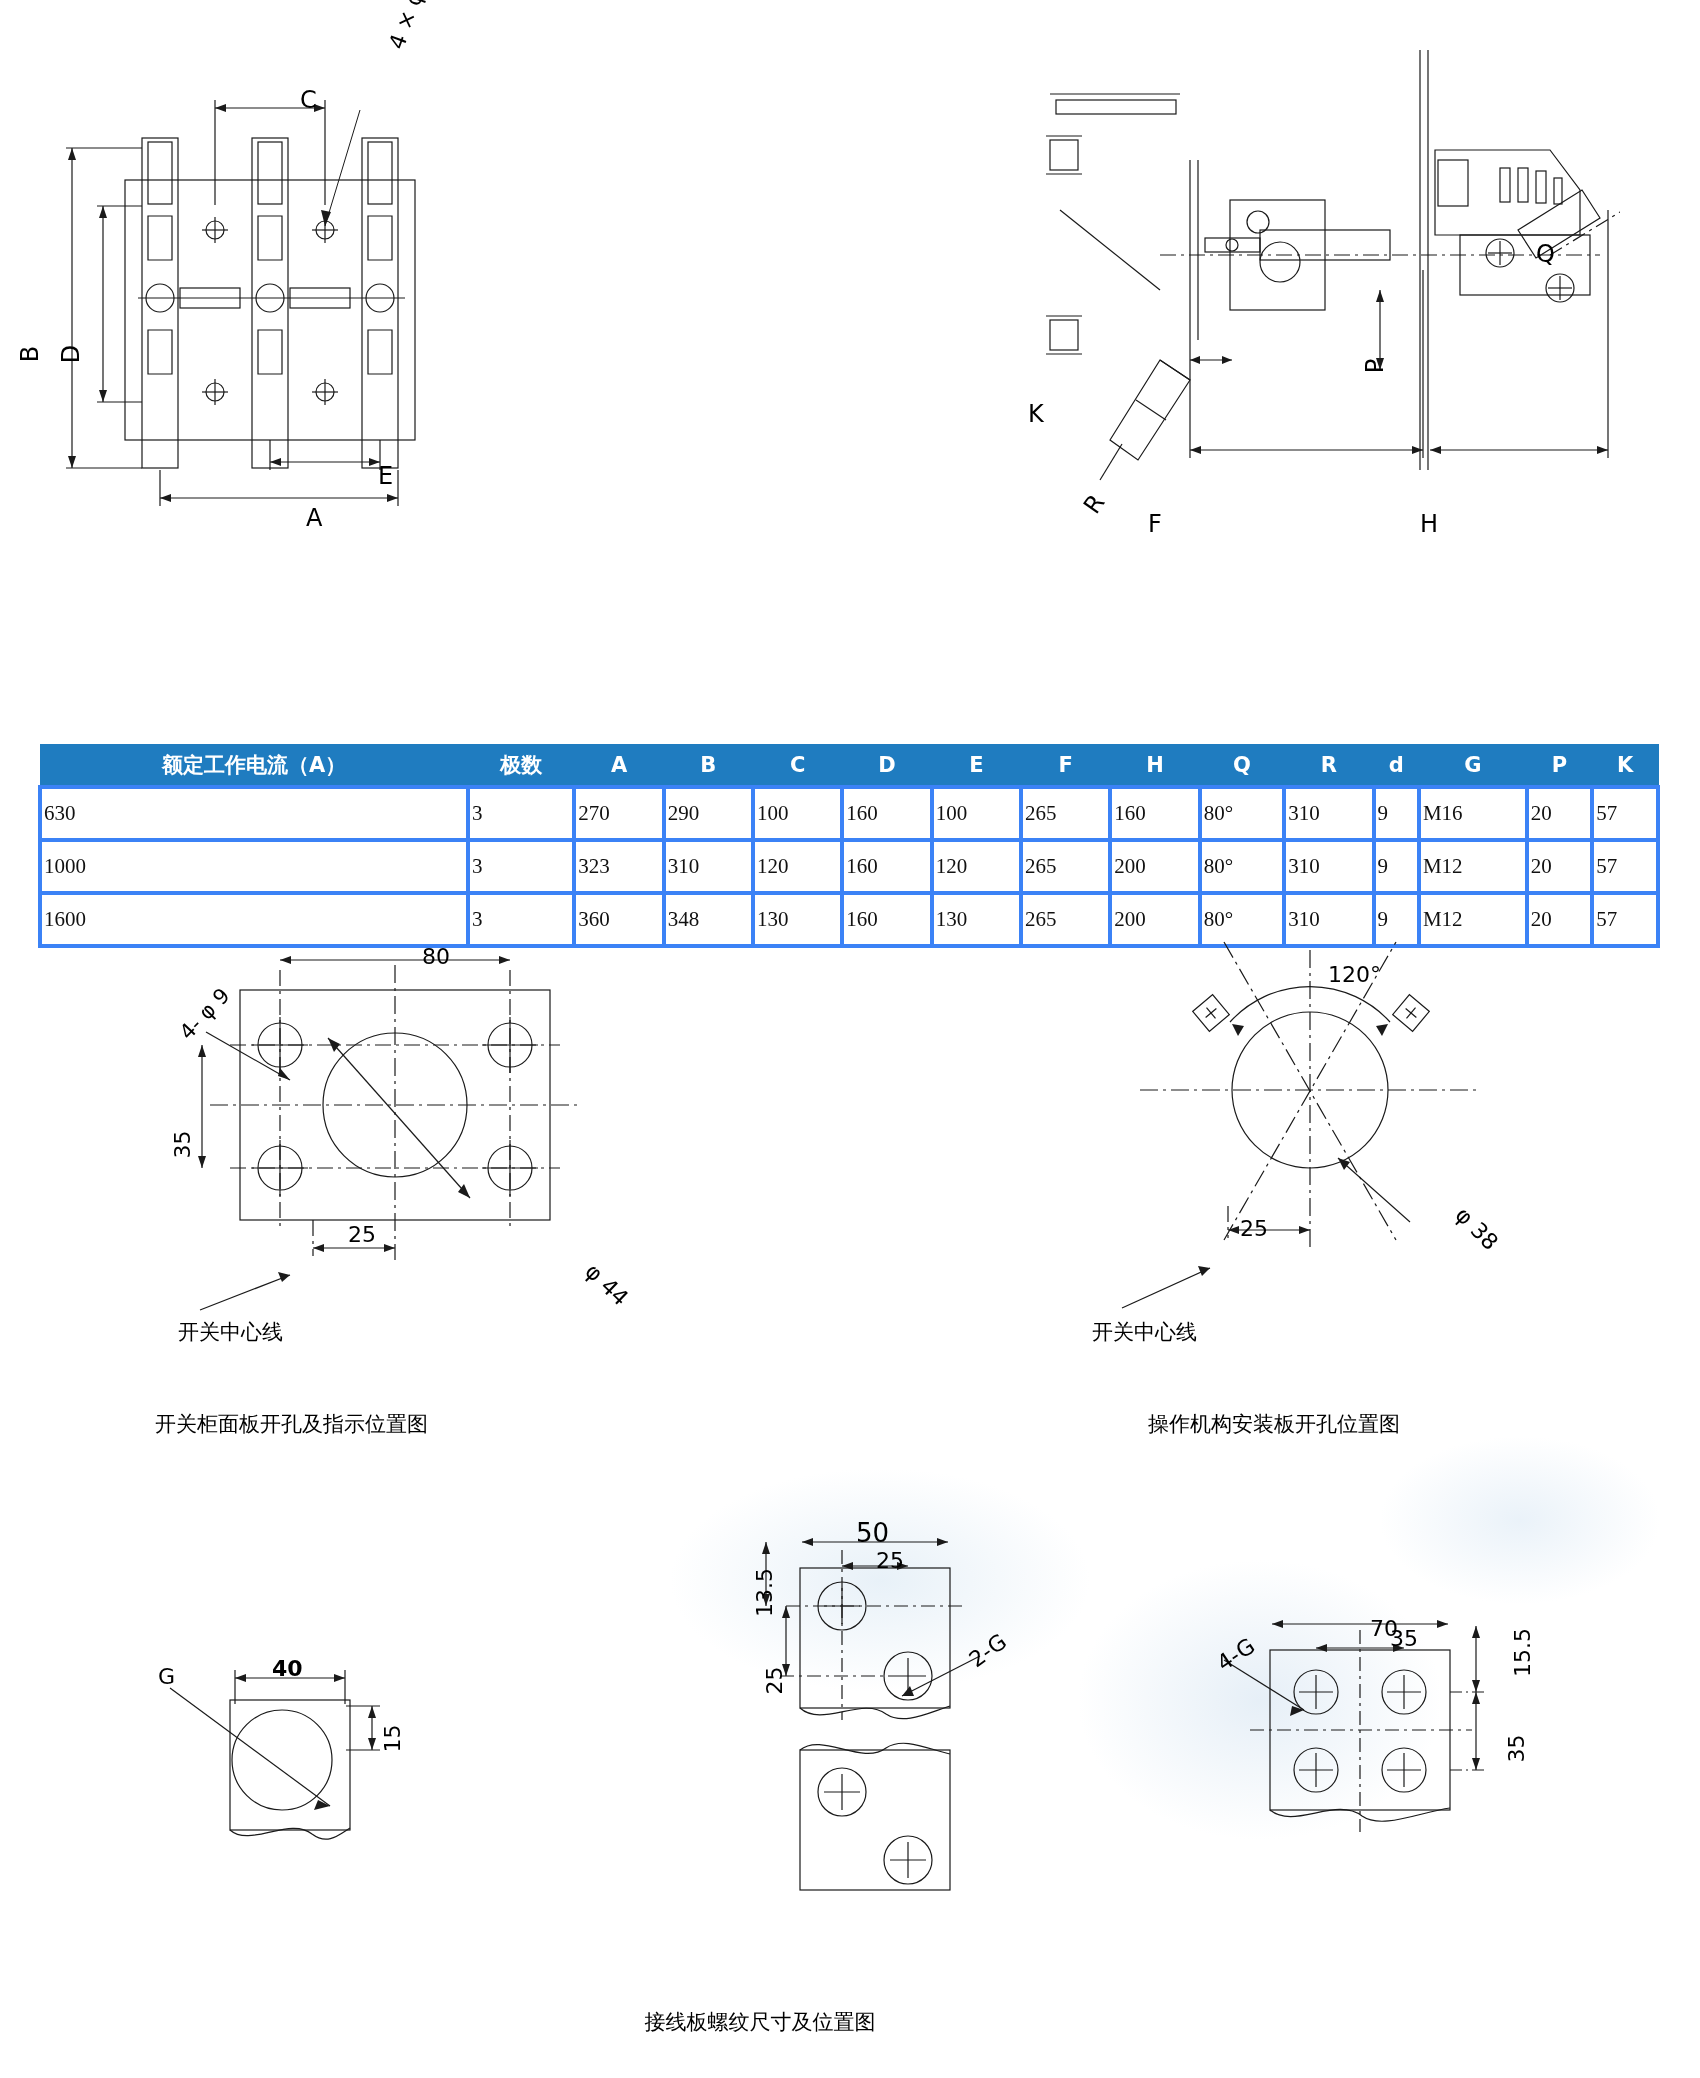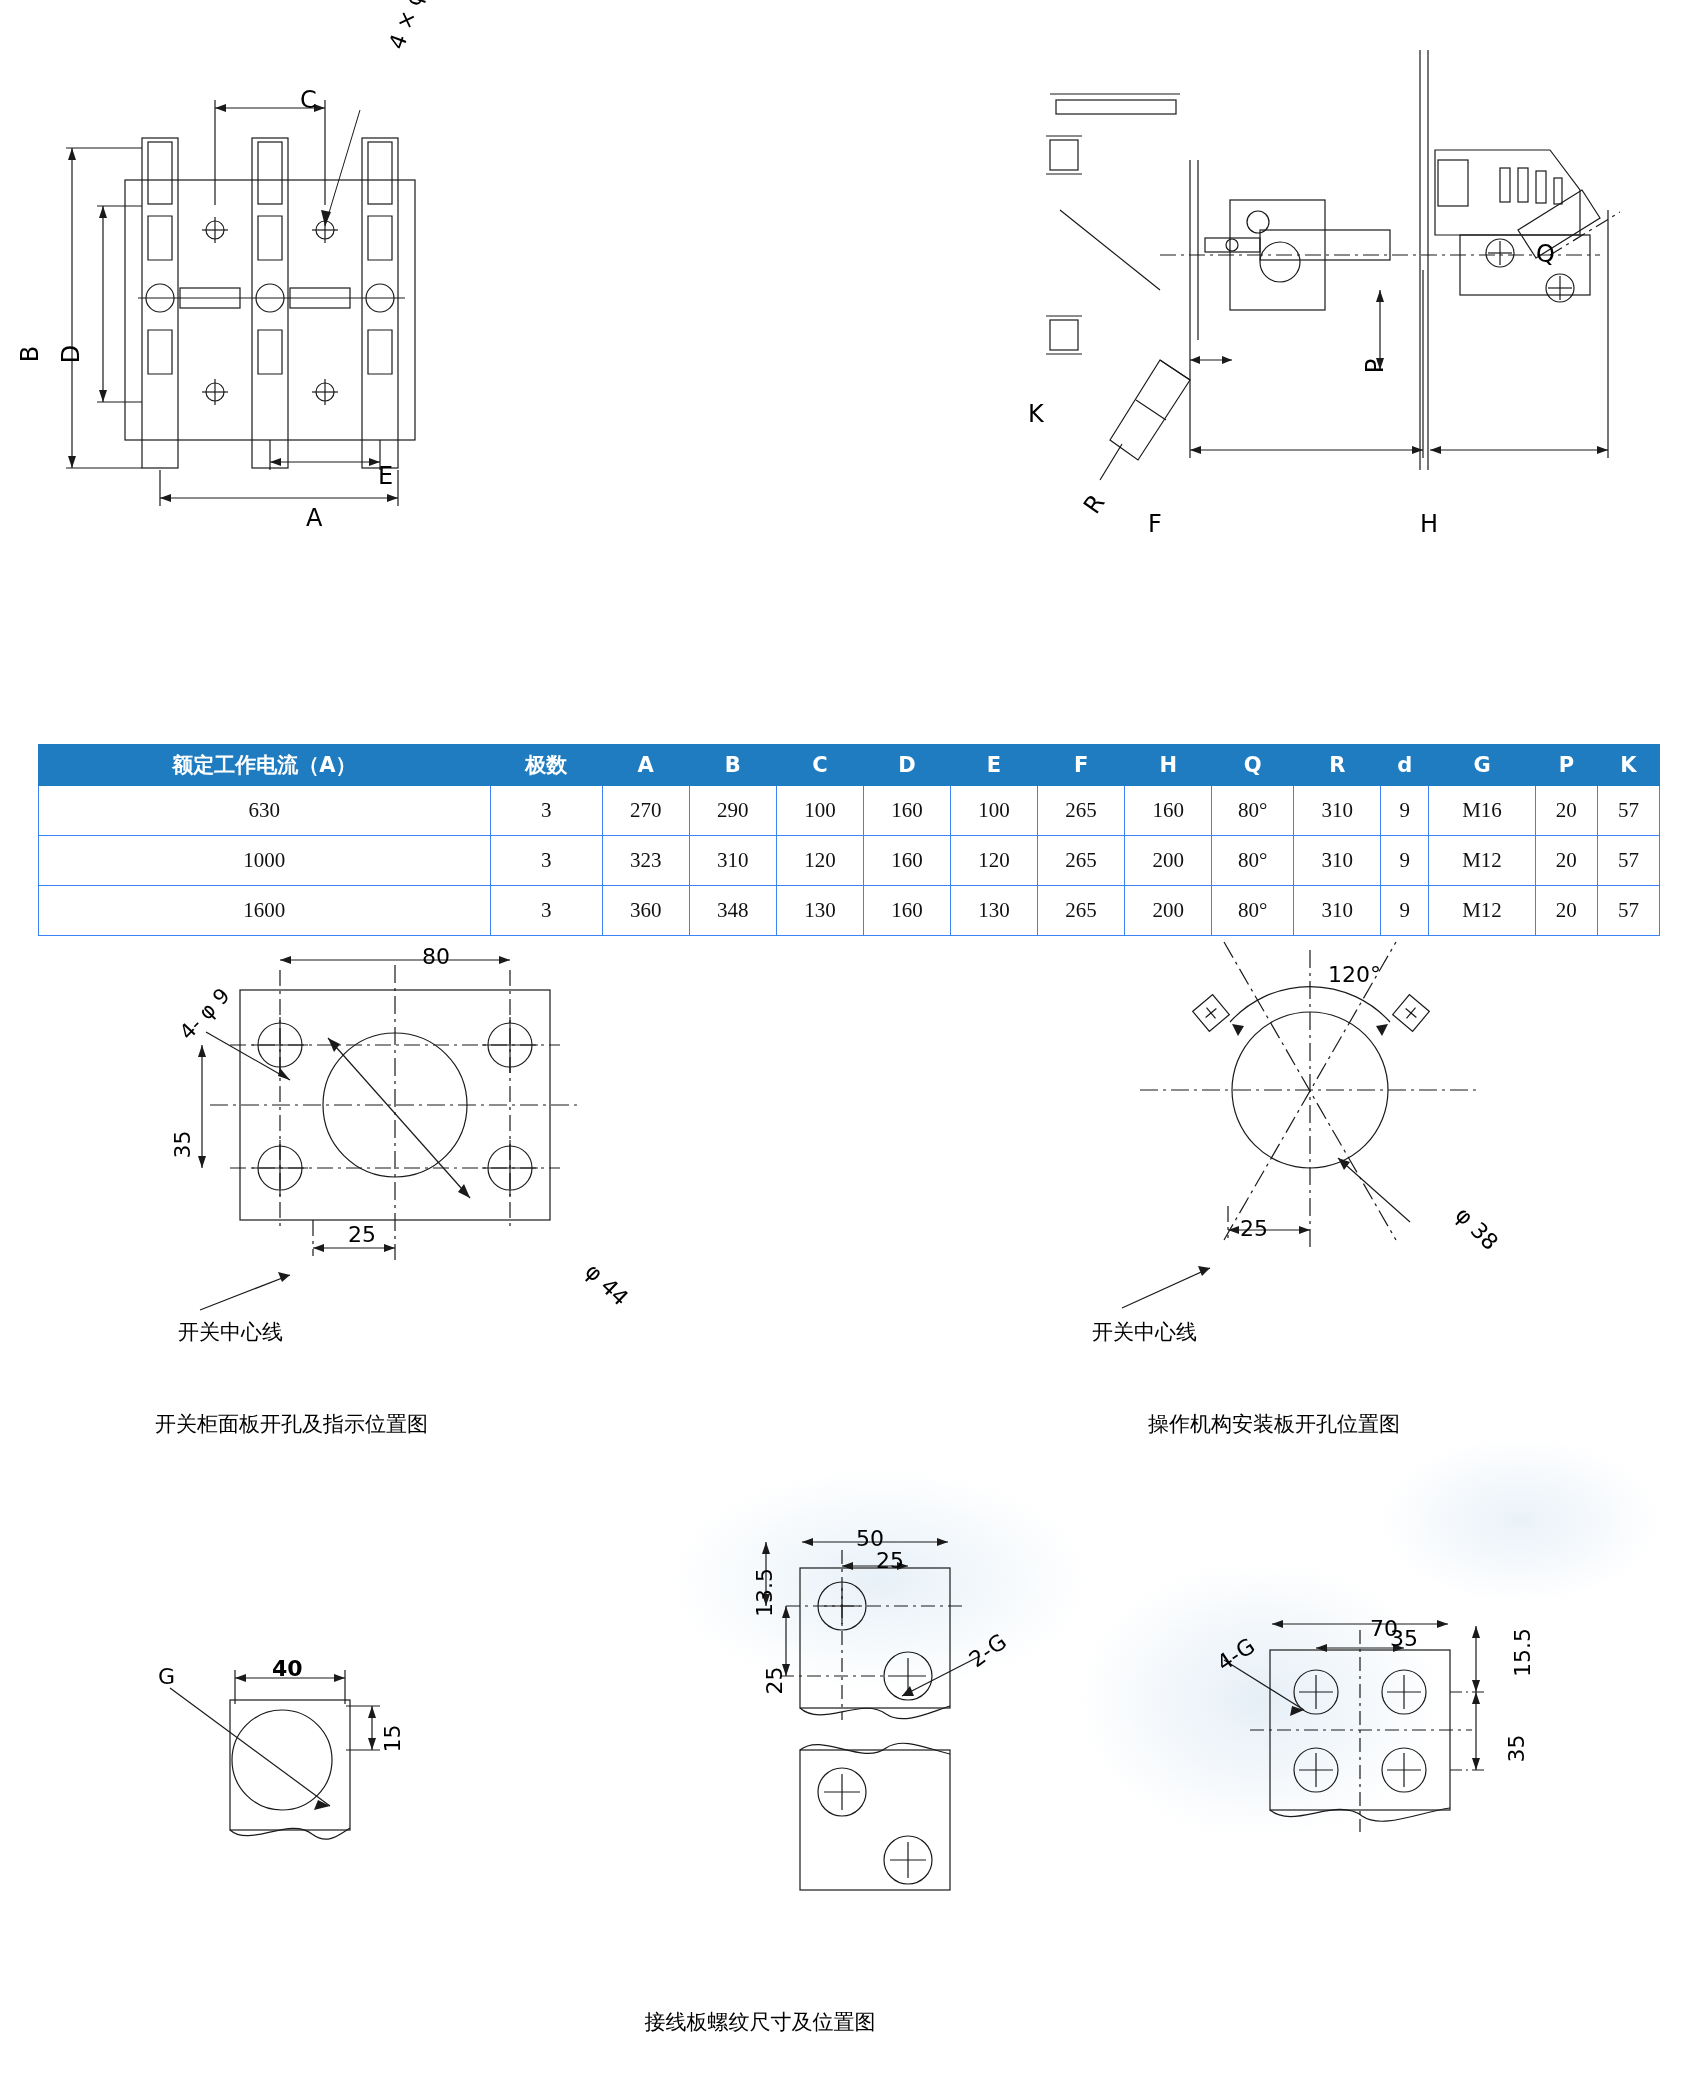--- a/index.html
+++ b/index.html
@@ -33,21 +33,21 @@
   table.dims{
     border-collapse:collapse;width:100%;font-size:20px;
     font-family:"DejaVu Sans", sans-serif;
   }
   table.dims th{
     background:#1f7cc0;color:#fff;border:1px solid #1f7cc0;
     padding:6px 2px;font-weight:bold;font-size:21px;text-align:center;
     white-space:nowrap;
   }
   table.dims td{
-    border:1px solid #3b82f6;padding:12px 2px;text-align:center;
+    border:4px solid #3b82f6;padding:12px 2px;text-align:left;
     color:#111;font-family:"Liberation Serif", serif;font-size:21px;
   }
   table.dims tr td:first-child{font-size:21px;}
 
   .lbl{position:absolute;font-family:"DejaVu Sans", sans-serif;}
   svg{display:block;}
   .sub{position:absolute;font-size:21px;font-family:"DejaVu Sans", sans-serif;}
 </style>
 </head>
 <body>
@@ -478,21 +478,21 @@
 
       <line x1="96" y1="106" x2="96" y2="176"></line>
       <polygon points="96,106 92,118 100,118" fill="#1a1a1a" stroke="none"></polygon>
       <polygon points="96,176 92,164 100,164" fill="#1a1a1a" stroke="none"></polygon>
       <line x1="90" y1="176" x2="200" y2="176" stroke-dasharray="14,5,3,5"></line>
 
       <line x1="290" y1="156" x2="212" y2="196"></line>
       <polygon points="212,196 224,196 220,186" fill="#1a1a1a" stroke="none"></polygon>
     </g>
   </svg>
-  <div class="lbl" style="left:856px;top:1518px;font-size:22px;margin-top:8px;">50</div>
+  <div class="lbl" style="left:856px;top:1518px;font-size:26px;">50</div>
   <div class="lbl" style="left:876px;top:1548px;font-size:22px;">25</div>
   <div class="lbl" style="left:740px;top:1580px;font-size:22px;transform:rotate(-90deg);">13.5</div>
   <div class="lbl" style="left:760px;top:1668px;font-size:22px;transform:rotate(-90deg);">25</div>
   <div class="lbl" style="left:968px;top:1638px;font-size:22px;transform:rotate(-36deg);">2-G</div>
 
   <svg width="360" height="300" style="position:absolute;left:1200px;top:1580px;" viewBox="0 0 360 300">
     <g stroke="#1a1a1a" fill="none" stroke-width="1.2">
       <rect x="70" y="70" width="180" height="160"></rect>
       <path d="M70 230 C94 250 136 216 162 236 C182 250 220 232 250 228"></path>
 

